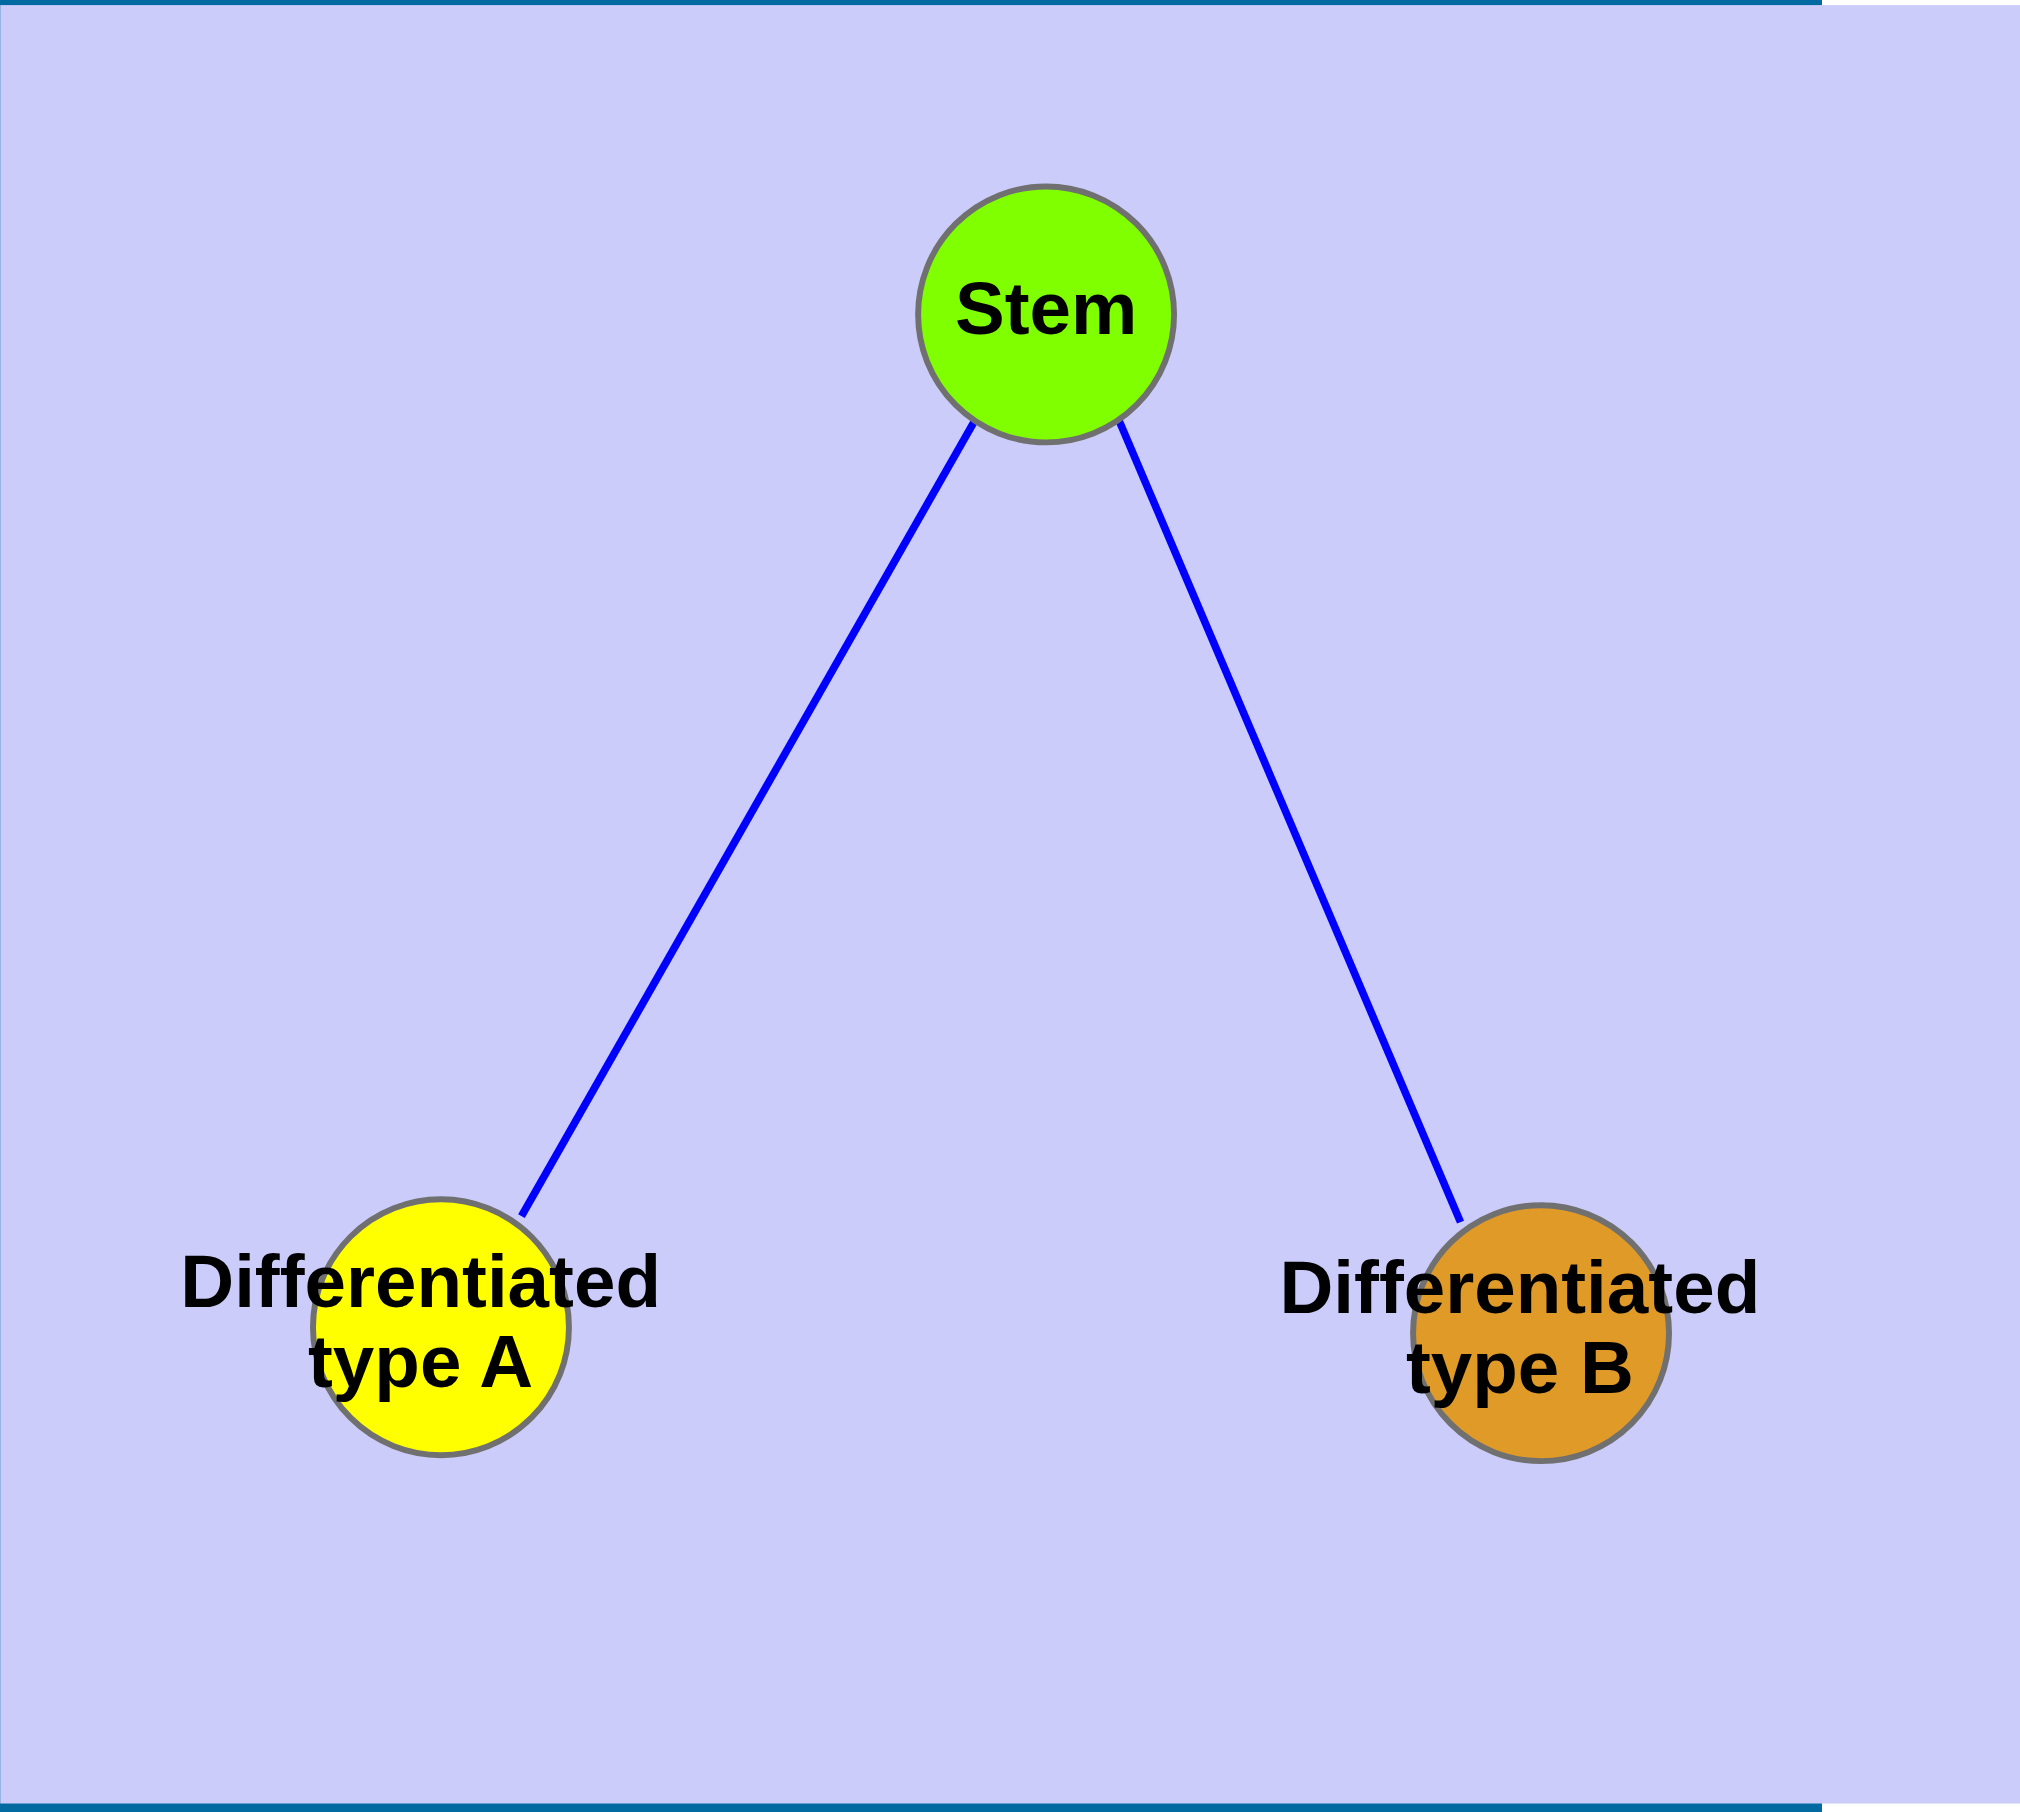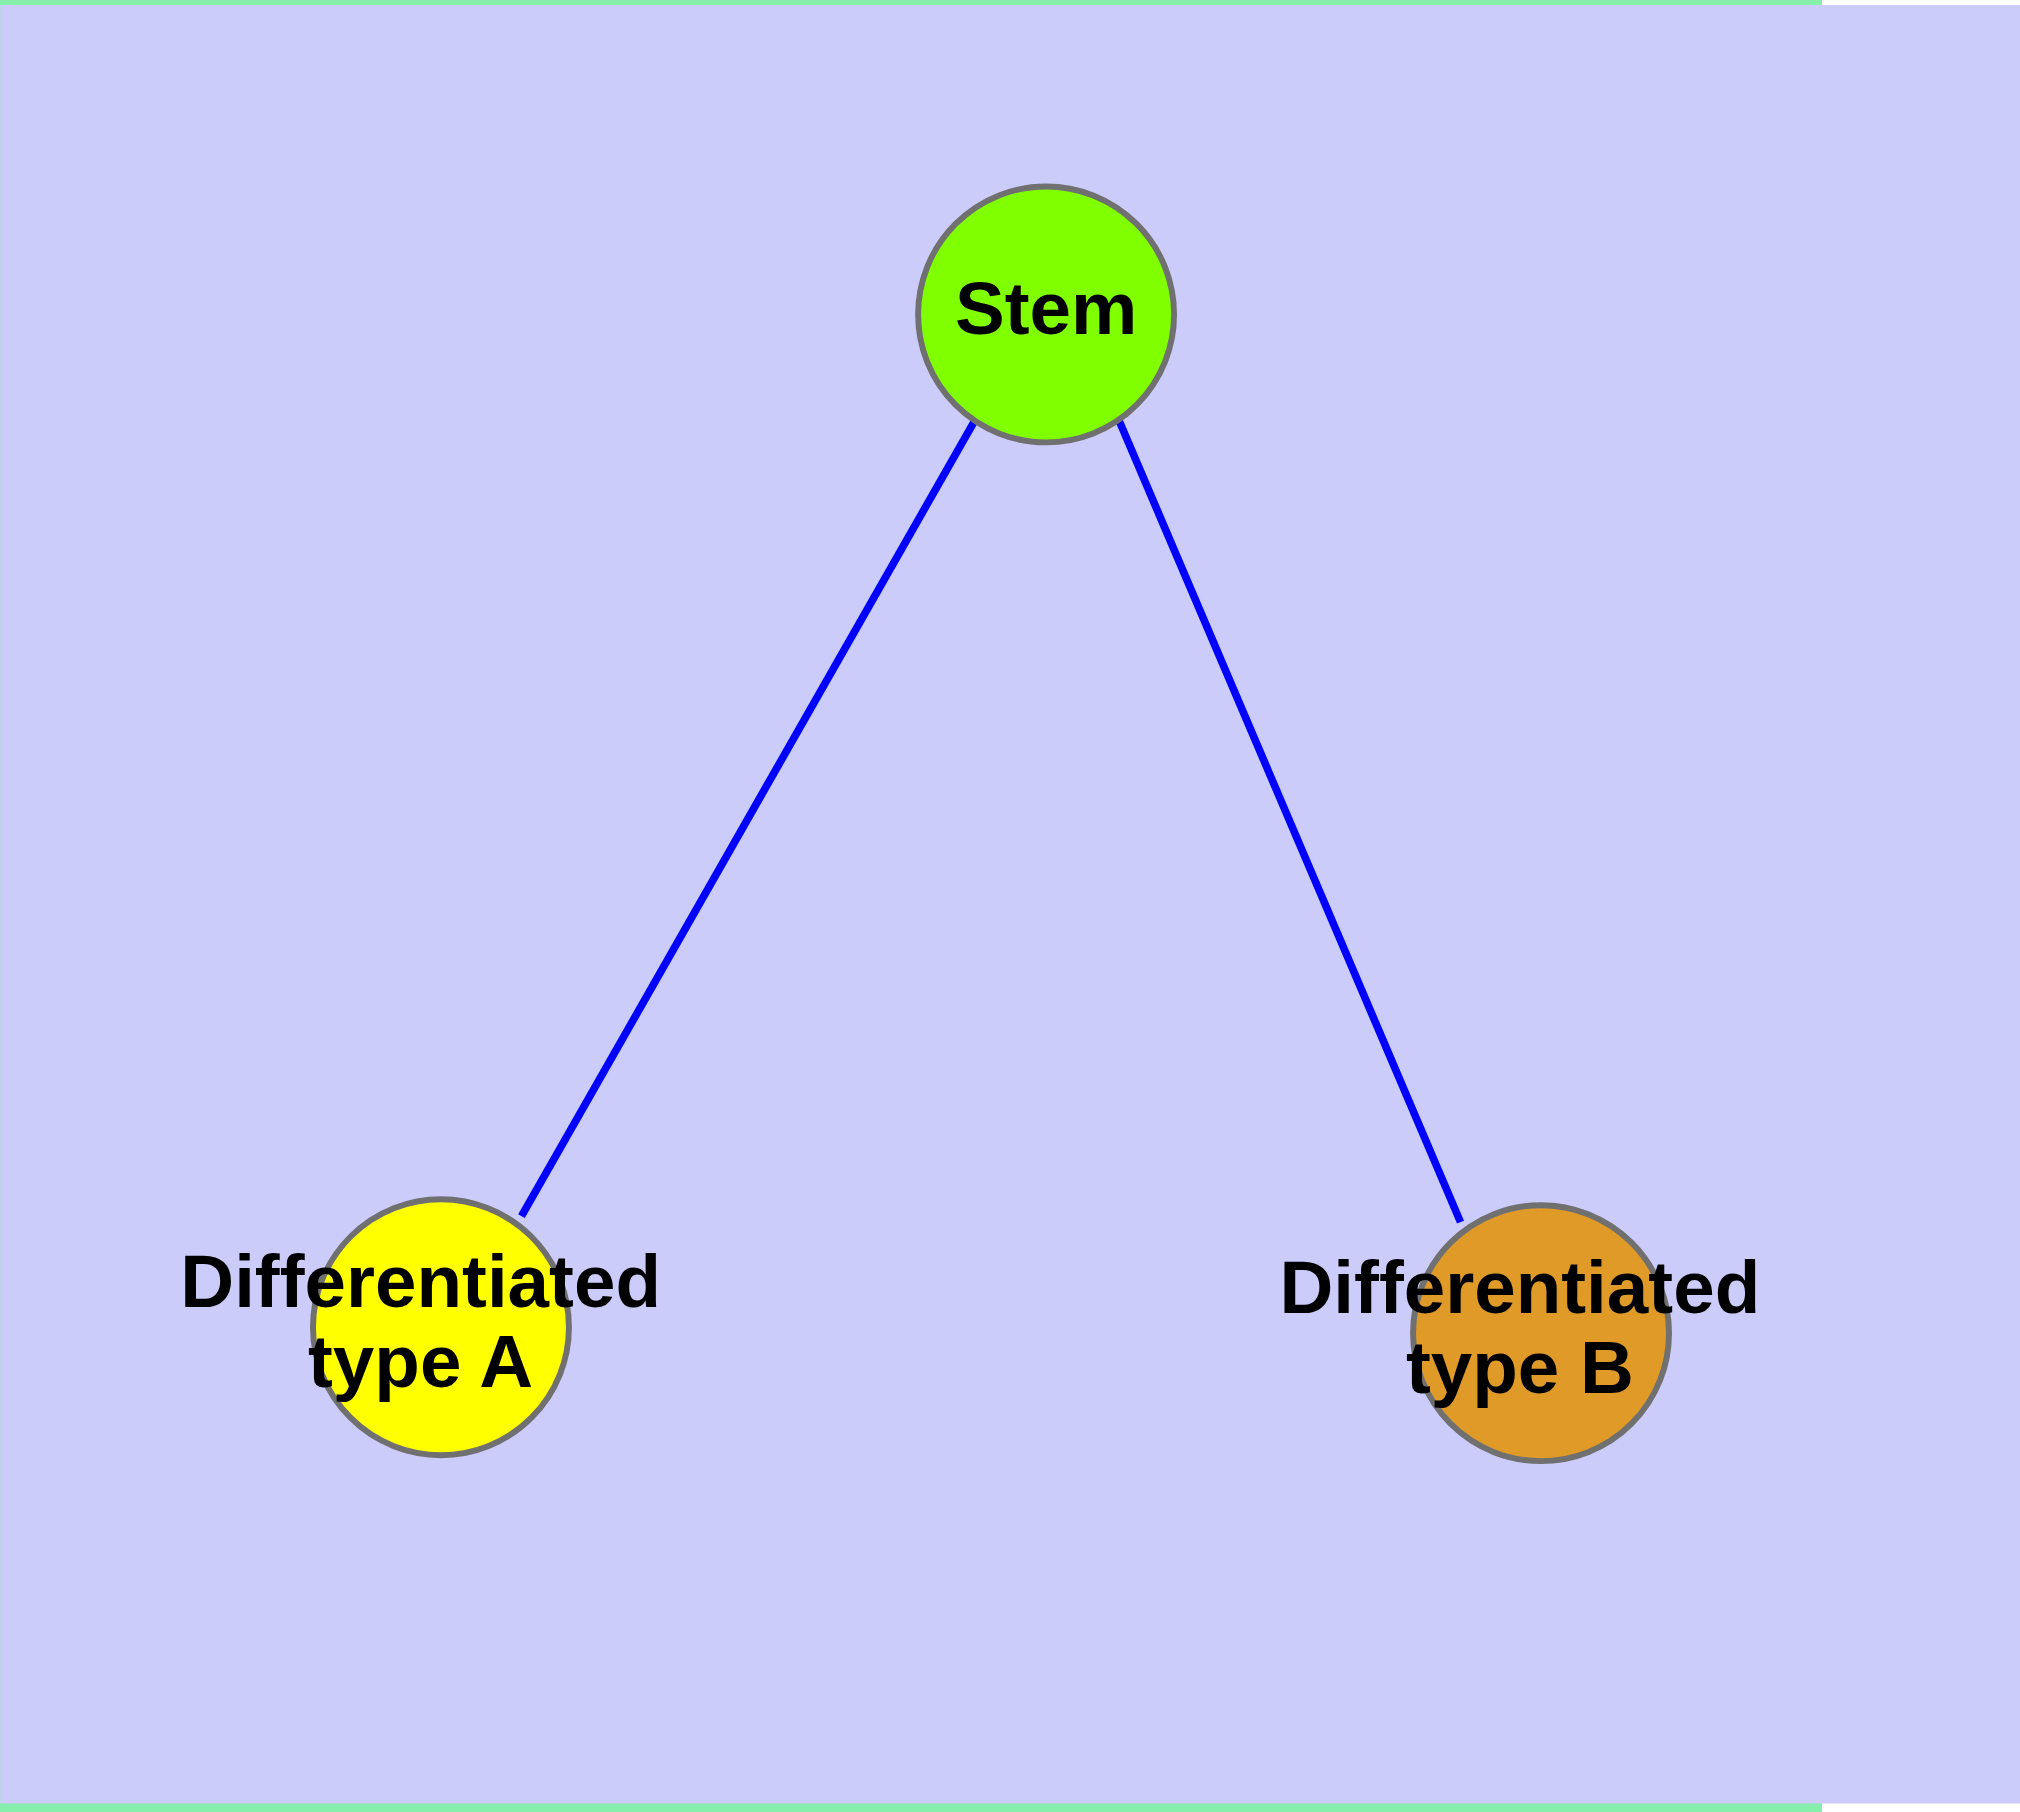--- a/index.html
+++ b/index.html
@@ -11,21 +11,21 @@
   body {
     width: 2021px;
     height: 1812px;
     overflow: hidden;
     font-family: "Liberation Sans", sans-serif;
   }
   #graph-canvas {
     position: relative;
     width: 1822px;
     height: 1812px;
-    background: #86efac;
+    background: #0369a1;
   }
   #graph-svg {
     position: absolute;
     top: 0;
     left: 0;
     width: 2021px;
     height: 1812px;
     display: block;
   }
   .node-label {

